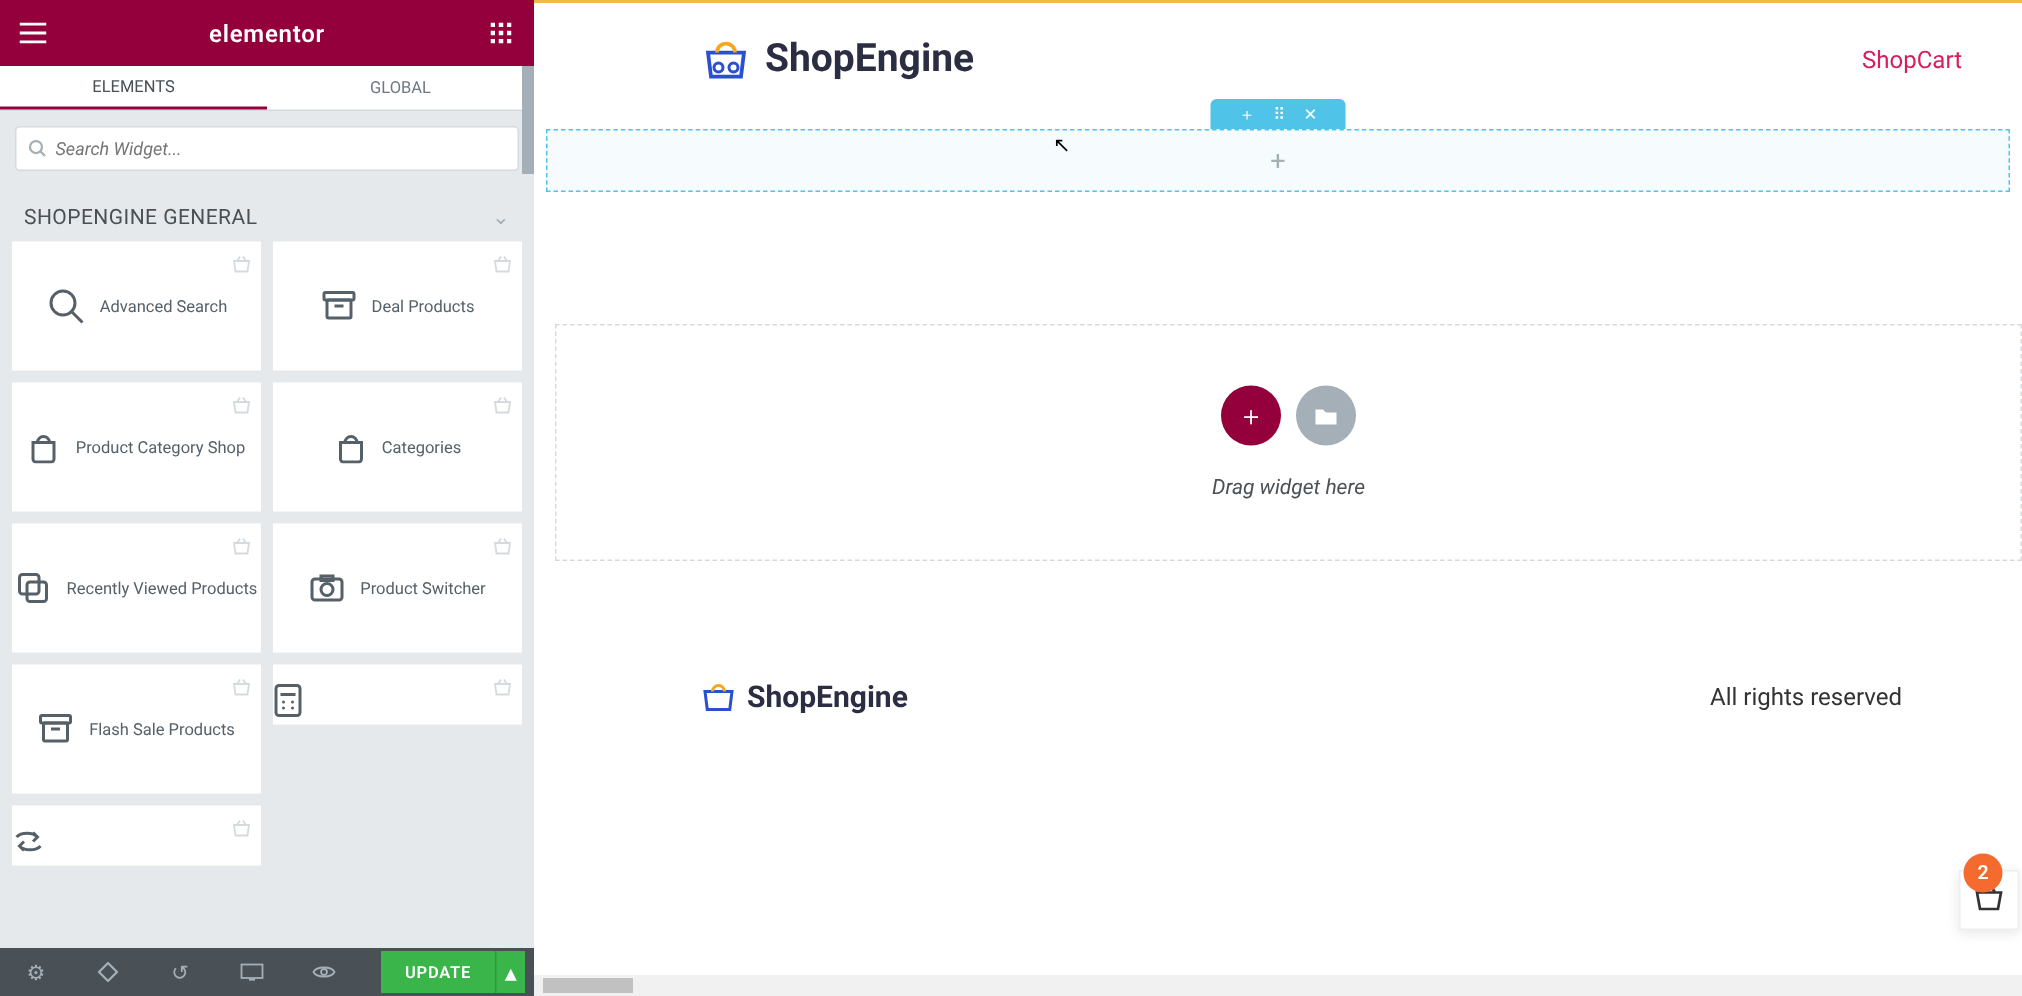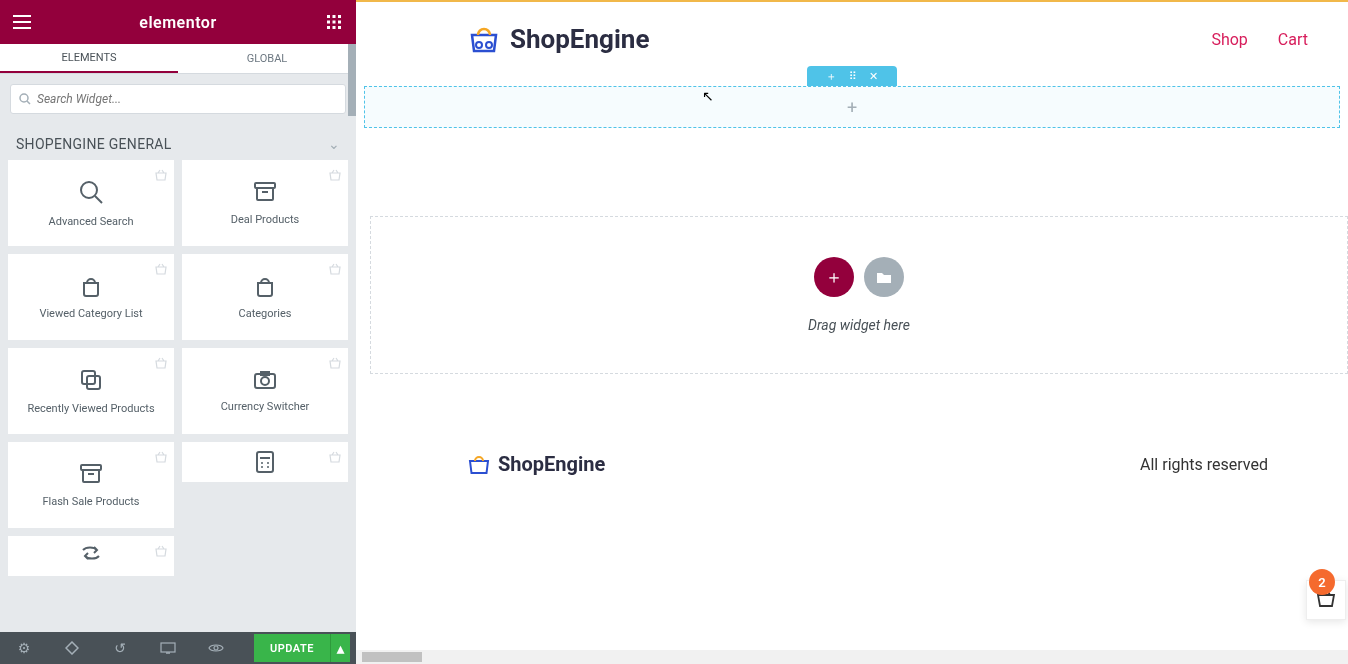--- a/index.html
+++ b/index.html
@@ -18,41 +18,41 @@
 .tab.active { color: #495157; border-bottom: 2px solid #93003c; }
 
 .search-wrap { padding: 10px; }
 .search { height: 30px; background: #fff; border: 1px solid #d5dadf; border-radius: 3px; display: flex; align-items: center; padding: 0 8px; gap: 6px; }
 .search input { border: none; outline: none; flex: 1; font-size: 12px; font-style: italic; color: #a4afb7; }
 
 .section-head { padding: 12px 16px 8px; display: flex; justify-content: space-between; align-items: center; color: #495157; font-size: 14px; letter-spacing: 0.3px; }
 .section-head .chev { color: #a4afb7; }
 
 .widgets { padding: 0 8px; display: grid; grid-template-columns: 1fr 1fr; gap: 8px; }
-.widget { background: #fff; height: 86px; position: relative; display: flex; flex-direction: column; align-items: center; justify-content: center; gap: 10px; cursor: grab; }
+.widget { background: #fff; height: 86px; position: relative; display: flex; flex-direction: row; align-items: center; justify-content: center; gap: 10px; cursor: grab; }
 .widget .badge { position: absolute; top: 6px; right: 6px; color: #d5dadf; }
 .widget .wicon { color: #556068; display: flex; }
 .widget .wname { font-size: 11px; color: #556068; text-align: center; }
 
 .footer { margin-top: auto; height: 32px; background: #495157; display: flex; align-items: center; }
 .footer .fbtn { width: 48px; height: 32px; display: flex; align-items: center; justify-content: center; color: #a4afb7; cursor: pointer; font-size: 14px; }
 .update-wrap { margin-left: auto; display: flex; height: 28px; margin-right: 6px; }
 .update { background: #39b54a; color: #fff; padding: 0 16px; font-size: 11px; font-weight: 600; border: none; display: flex; align-items: center; letter-spacing: 0.5px; }
 .update-split { width: 20px; background: #39b54a; border-left: 1px solid #2e9a3c; color: #fff; display: flex; align-items: center; justify-content: center; }
 
 .collapser { position: absolute; top: 320px; right: -12px; width: 12px; height: 24px; background: #cfd4da; display: flex; align-items: center; justify-content: center; color: #6d7882; font-size: 10px; cursor: pointer; border-radius: 0 3px 3px 0; }
 
 
 .canvas { flex: 1; height: 100%; display: flex; flex-direction: column; background: #fff; position: relative; }
 .canvas::before { content: ""; position: absolute; top: 0; left: 0; right: 0; height: 2px; background: #f1b84a; }
 
 .header { height: 78px; display: flex; align-items: center; padding: 0 40px 0 110px; }
 .logo { display: flex; align-items: center; gap: 8px; }
 .logo .logoname { font-size: 26px; font-weight: 700; color: #2b2d42; }
-.nav { margin-left: auto; display: flex; gap: 30px; }
+.nav { margin-left: auto; display: flex; }
 .nav a { color: #d71d5b; text-decoration: none; font-size: 16px; }
 
 .section-handle { position: relative; }
 .handle-bar { position: absolute; left: 50%; transform: translateX(-50%); top: -12px; width: 90px; height: 20px; background: #4fc3e8; border-radius: 4px 4px 0 0; display: flex; align-items: center; justify-content: center; gap: 12px; color: #fff; font-size: 11px; }
 .empty-section { margin: 8px; border: 1px dashed #4fc3e8; height: 42px; display: flex; align-items: center; justify-content: center; position: relative; background: rgba(79,195,232,0.05); }
 .empty-section .plus { color: #a4afb7; font-size: 18px; }
 
 .drop-zone { margin: 80px 0 0 14px; border: 1px dashed #d5dadf; height: 158px; display: flex; flex-direction: column; align-items: center; justify-content: center; gap: 20px; }
 .drop-zone .btnrow { display: flex; gap: 10px; }
 .circle-btn { width: 40px; height: 40px; border-radius: 50%; display: flex; align-items: center; justify-content: center; font-size: 18px; color: #fff; cursor: pointer; border: none; }
@@ -148,21 +148,21 @@
     </div>
     <div class="widget">
       <span class="badge"><svg width="14" height="12" viewBox="0 0 14 12">
             <path d="M2 4h10l-1 7H3z M4 4l2-3 M10 4l-2-3" stroke="#d5dadf" fill="none" stroke-width="1.2"></path>
           </svg></span>
       <span class="wicon">
           <svg width="22" height="22" viewBox="0 0 22 22">
             <path d="M4 8h14v11a2 2 0 01-2 2H6a2 2 0 01-2-2z M7 8a4 4 0 018 0" stroke="#556068" stroke-width="2" fill="none"></path>
           </svg>
         </span>
-      <span class="wname">Viewed Category List</span>
+      <span class="wname">Product Category Shop</span>
     </div>
     <div class="widget">
       <span class="badge"><svg width="14" height="12" viewBox="0 0 14 12">
             <path d="M2 4h10l-1 7H3z M4 4l2-3 M10 4l-2-3" stroke="#d5dadf" fill="none" stroke-width="1.2"></path>
           </svg></span>
       <span class="wicon">
           <svg width="22" height="22" viewBox="0 0 22 22">
             <path d="M4 8h14v11a2 2 0 01-2 2H6a2 2 0 01-2-2z M7 8a4 4 0 018 0" stroke="#556068" stroke-width="2" fill="none"></path>
           </svg>
         </span>
@@ -184,21 +184,21 @@
       <span class="badge"><svg width="14" height="12" viewBox="0 0 14 12">
             <path d="M2 4h10l-1 7H3z M4 4l2-3 M10 4l-2-3" stroke="#d5dadf" fill="none" stroke-width="1.2"></path>
           </svg></span>
       <span class="wicon">
           <svg width="24" height="20" viewBox="0 0 24 20">
             <rect x="2" y="4" width="20" height="14" rx="2" stroke="#556068" stroke-width="2" fill="none"></rect>
             <circle cx="12" cy="11" r="4" stroke="#556068" stroke-width="2" fill="none"></circle>
             <rect x="8" y="2" width="8" height="3" stroke="#556068" stroke-width="2" fill="none"></rect>
           </svg>
         </span>
-      <span class="wname">Currency Switcher</span>
+      <span class="wname">Product Switcher</span>
     </div>
     <div class="widget">
       <span class="badge"><svg width="14" height="12" viewBox="0 0 14 12">
             <path d="M2 4h10l-1 7H3z M4 4l2-3 M10 4l-2-3" stroke="#d5dadf" fill="none" stroke-width="1.2"></path>
           </svg></span>
       <span class="wicon">
           <svg width="24" height="22" viewBox="0 0 24 22">
             <rect x="2" y="2" width="20" height="5" rx="1" stroke="#556068" stroke-width="2" fill="none"></rect>
             <rect x="4" y="7" width="16" height="12" rx="1" stroke="#556068" stroke-width="2" fill="none"></rect>
             <line x1="9" y1="11" x2="15" y2="11" stroke="#556068" stroke-width="2"></line>

